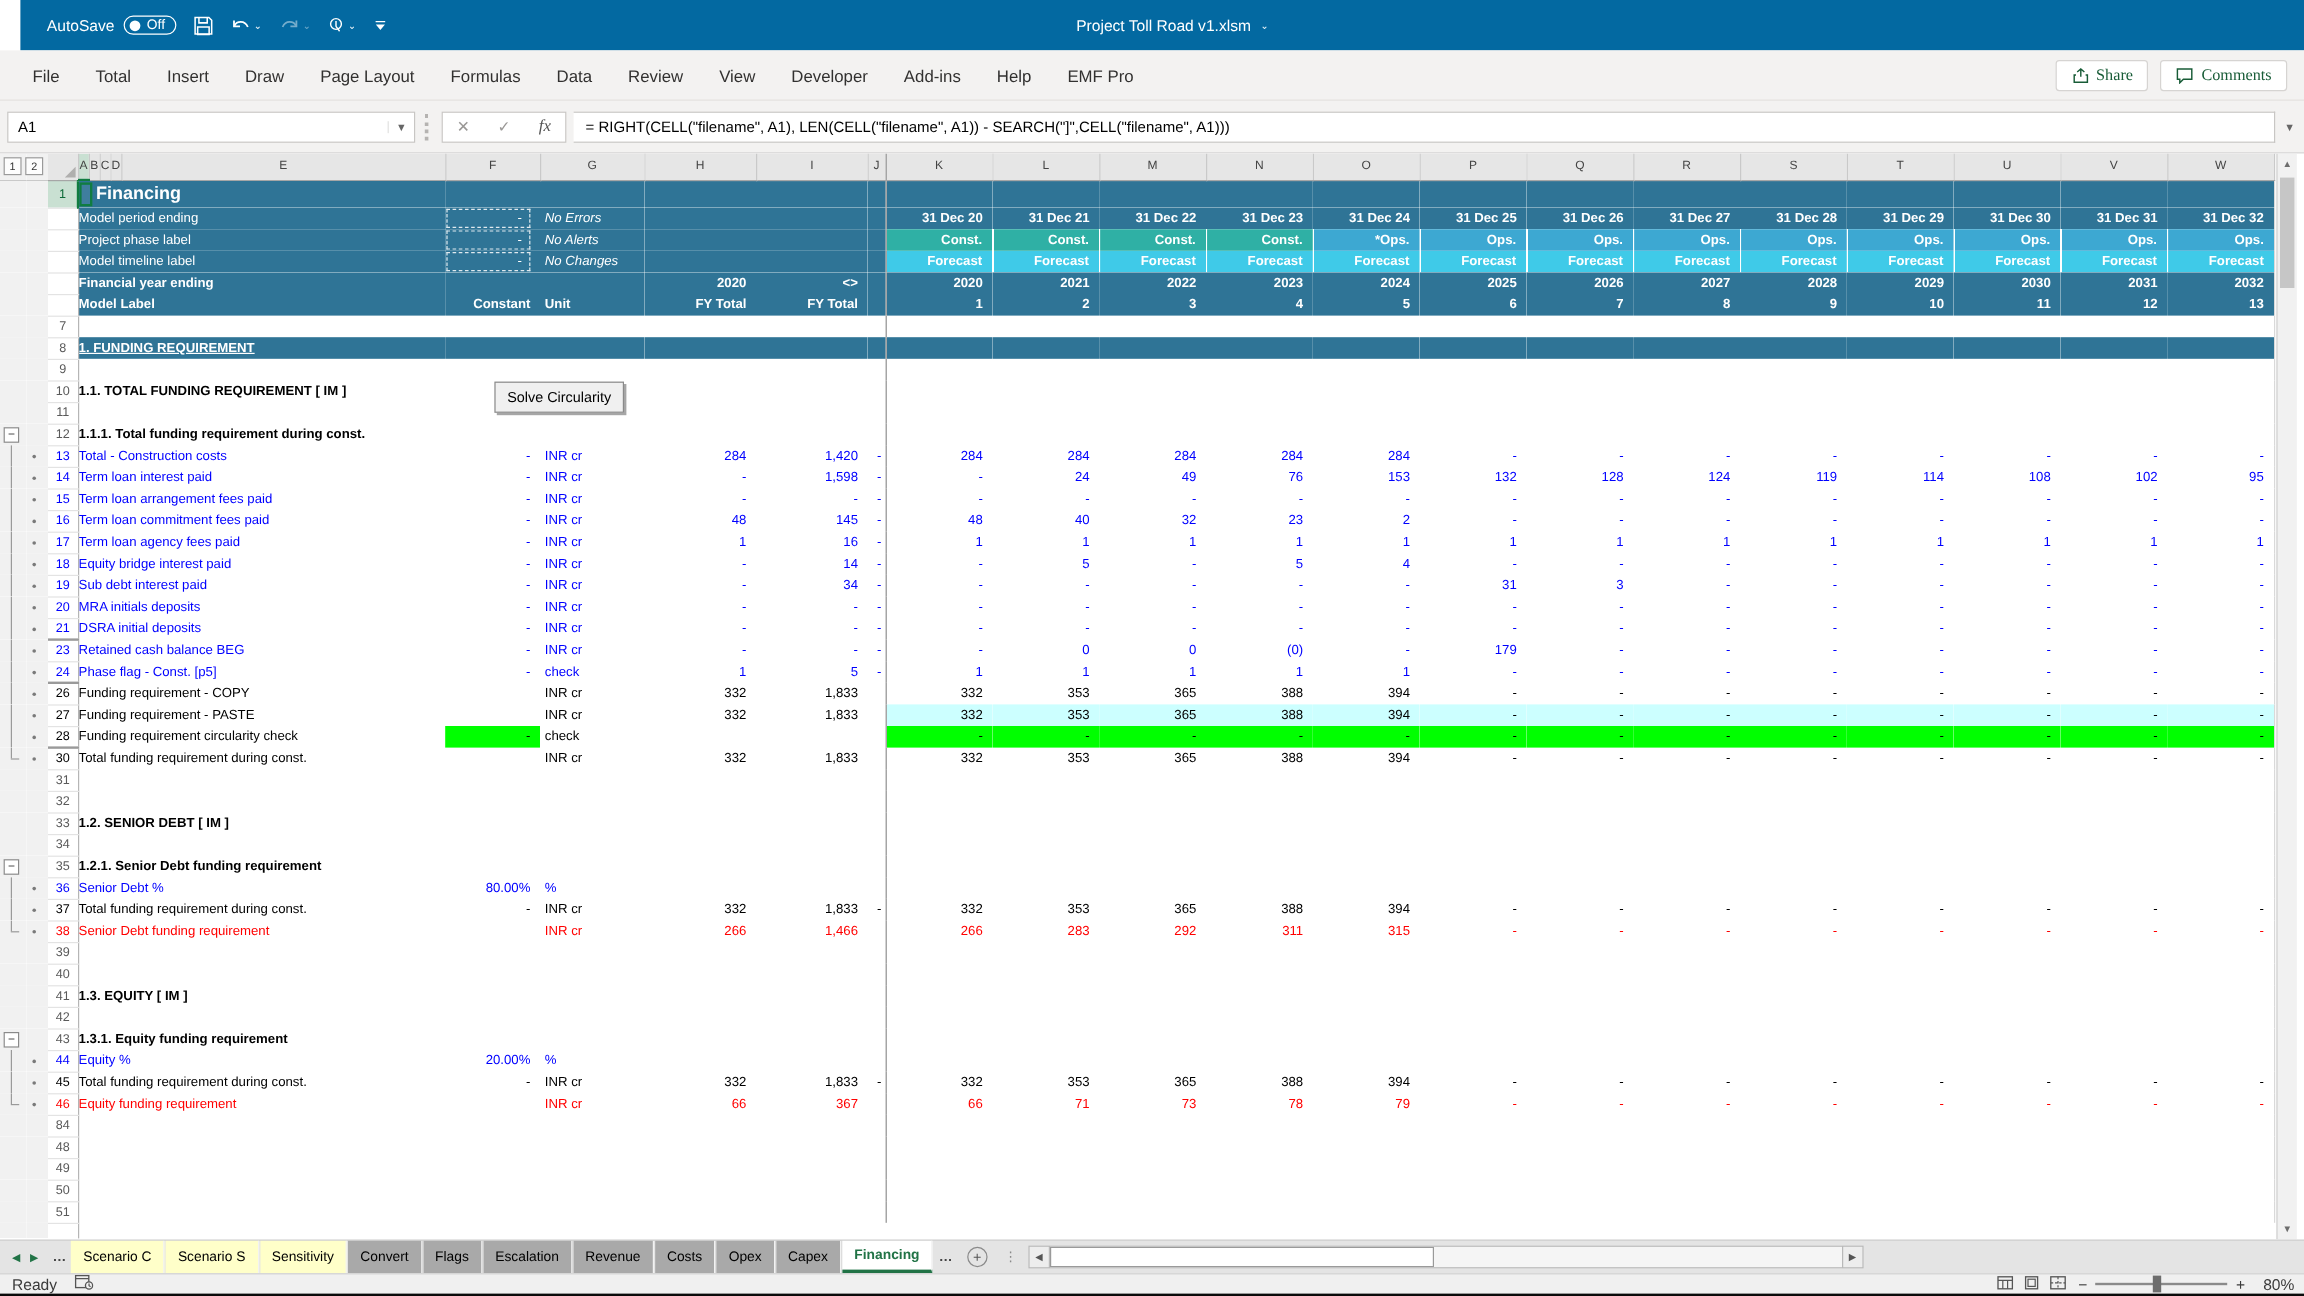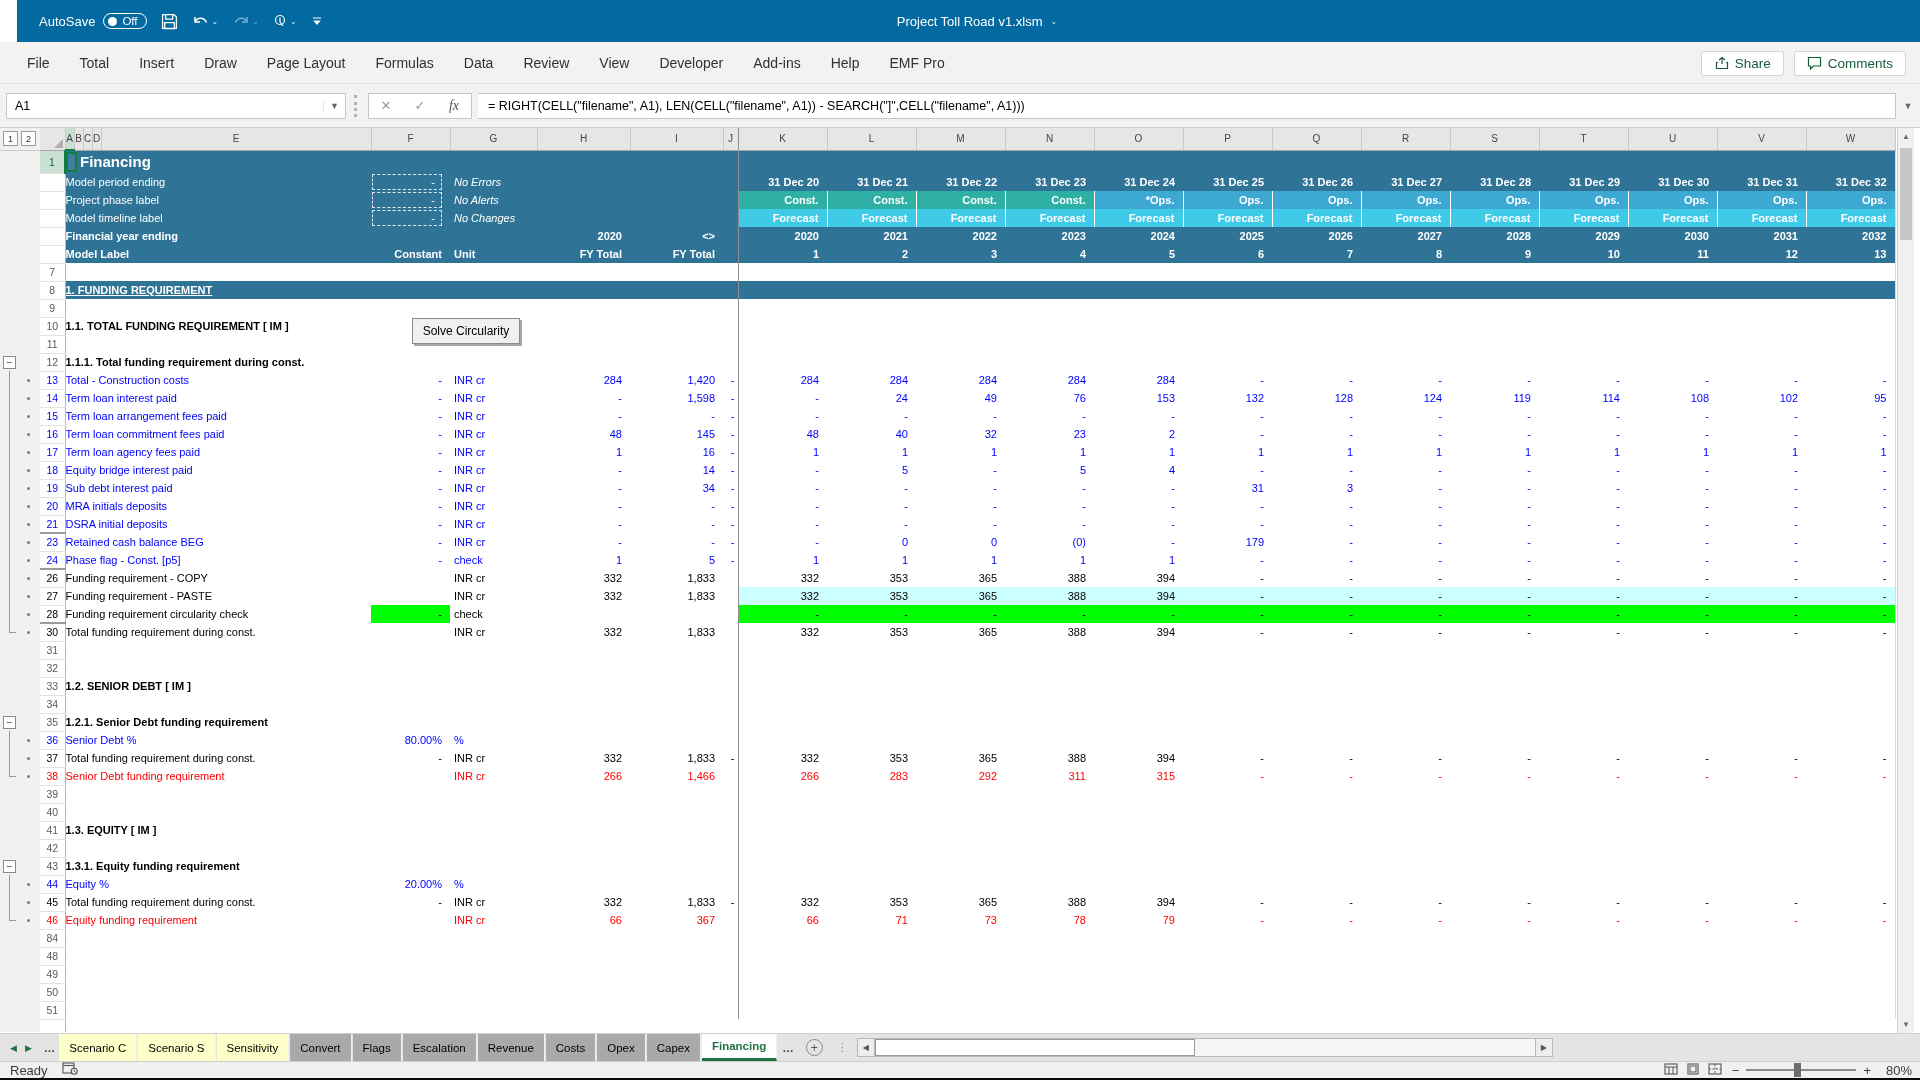--- a/index.html
+++ b/index.html
@@ -27,21 +27,21 @@
   .avatar { width:30px; height:30px; border-radius:50%; background:#c43e33; color:#fff;
     font-size:11px; display:flex; align-items:center; justify-content:center; margin:0 10px; }
   .uname { font-size:13px; }
 
   
   .ribbonrow { position:absolute; left:0; top:42px; width:1920px; height:42px;
     background:#f3f2f1; border-bottom:1px solid #e1dfdd; display:flex; align-items:center; }
   .rtabs { display:flex; align-items:center; padding-left:14px; gap:4px;justify-content:center; }
   .rtab { padding:6px 13px; font-size:14px; color:#323130; white-space:nowrap; }
   .rtab.file { font-weight:400; }
-  .rib-right { position:absolute; right:14px; top:0; height:42px; display:flex; align-items:center; gap:10px; }
+  .rib-right { position:absolute; right:14px; top:0; height:42px; display:flex; align-items:center; gap:10px;font-family:Liberation Serif, serif; }
   .pillbtn { display:flex; align-items:center; gap:6px; background:#fff; border:1px solid #d6d4d2;
     border-radius:3px; padding:4px 12px; font-size:13.5px; color:#185c37; }
 
   
   .formulabar { position:absolute; left:0; top:84px; width:1920px; height:44px;
     background:#f3f2f1; display:flex; align-items:center; border-bottom:1px solid #cfcecd; }
   .namebox { width:340px; height:26px; background:#fff; border:1px solid #c8c6c4; margin-left:6px;
     display:flex; align-items:center; font-size:12.5px; color:#000; }
   .namebox .nb-text { flex:1; padding-left:8px; }
   .namebox .nb-dd { width:22px; text-align:center; color:#666; font-size:9px; border-left:1px solid #e2e1e0; }

